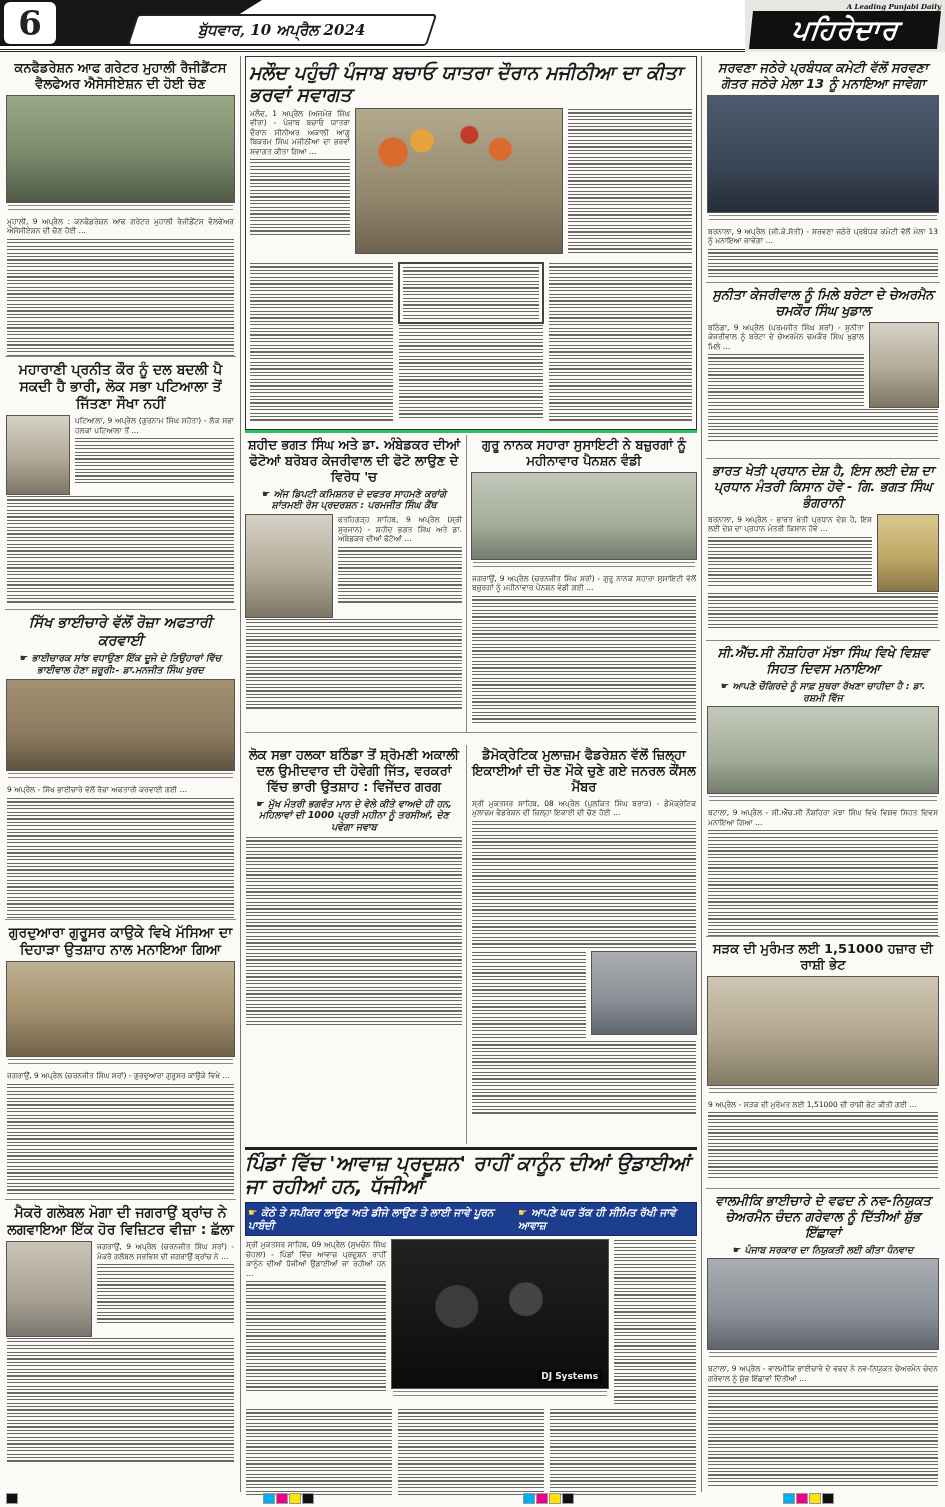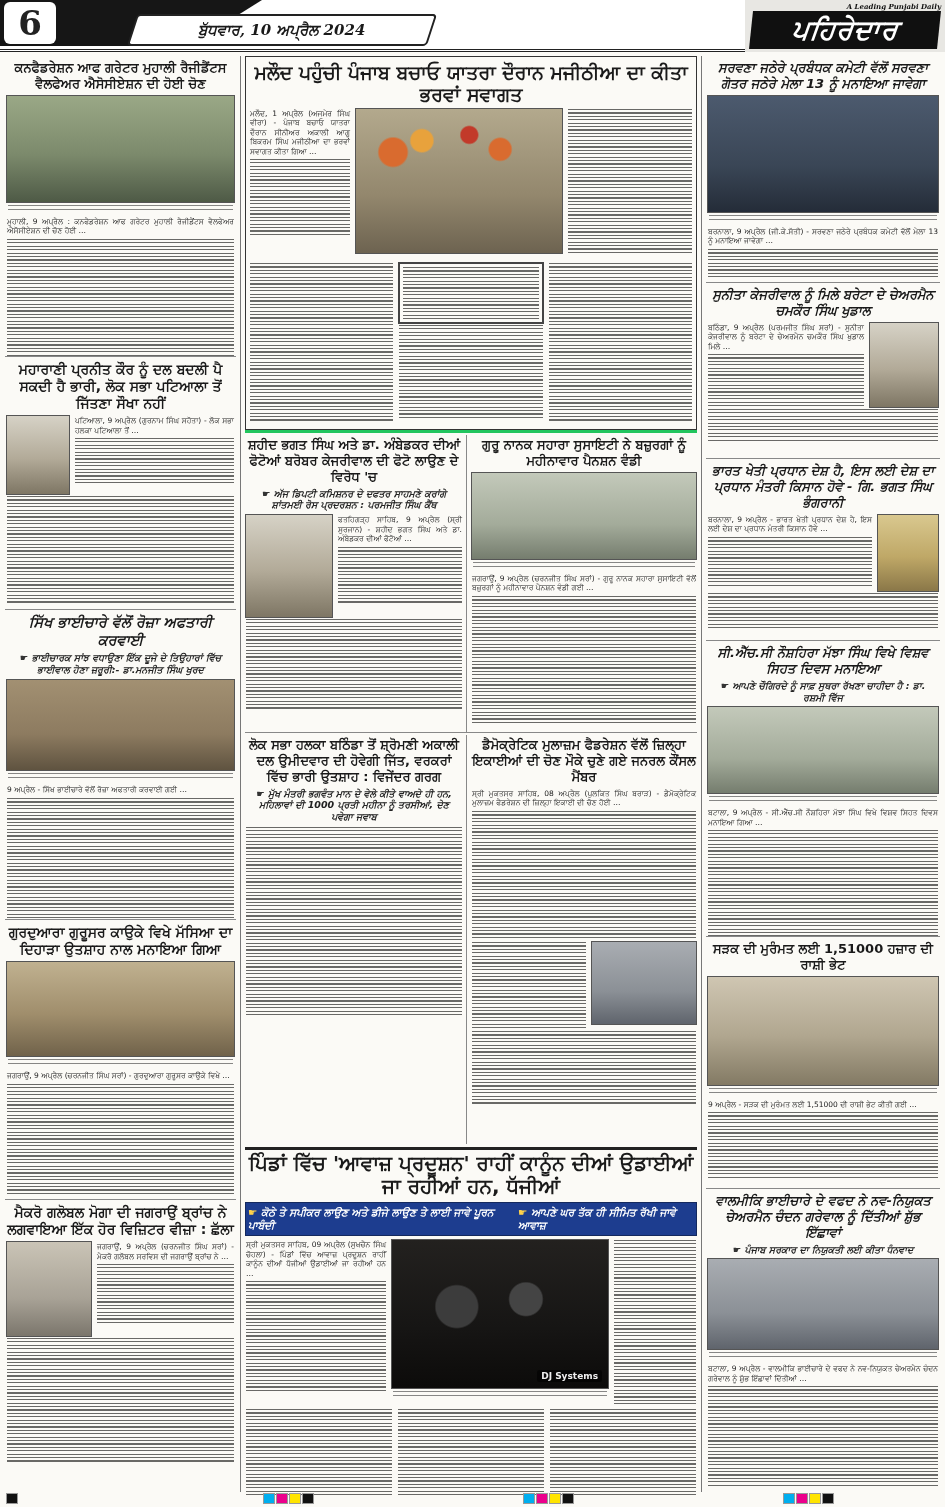--- a/index.html
+++ b/index.html
@@ -36,21 +36,21 @@
   .pointer { color:#333; font-style:normal; }
   .photo { position:relative; width:100%; border:1px solid #555; }
   .cap { height:8px; margin:2px 2px 3px; background:repeating-linear-gradient(to bottom,#555 0 1px,transparent 1px 4px); opacity:.7; }
   .snip { font-size:7.5px; line-height:9.5px; text-align:justify; color:#222; padding:1px 1px 2px; }
   .greek { margin:1px 1px 2px; background:repeating-linear-gradient(to bottom,#40403e 0 1.1px,transparent 1.1px 3.4px); opacity:.78; }
   .row { display:flex; gap:4px; }
   .redbar { background:#cf1a1a; color:#fff; font:bold italic 12px "DejaVu Sans", sans-serif;
             text-align:center; padding:3px 2px; margin:2px 0 3px; }
   .bluebar { background:#1d3d8f; color:#fff; font:bold italic 10.5px "DejaVu Sans", sans-serif;
              display:flex; justify-content:center; gap:14px; padding:3px 2px; margin:2px 0 3px; border:1px solid #14295e; }
-  .bighl { font-weight:bold; text-align:center; font-size:19px; line-height:1.15; padding:2px 0; }
+  .bighl { font-weight:bold; font-size:19px; line-height:1.15; padding:2px 0;font-style:italic; }
   .framed { border:1px solid #333; padding:3px; }
   .qbox { border:2px solid #444; padding:3px; }
   .vline { border-right:1px solid #888; }
   .dj-label { position:absolute; right:6px; bottom:6px; color:#eee; font:bold 9px "DejaVu Sans", sans-serif;
               background:rgba(0,0,0,.55); padding:1px 4px; border-radius:2px;margin-top:33px; }
   
   .ph-green  { height:108px; background:linear-gradient(180deg,#9aa886 0%,#7c8a6c 55%,#4e5a46 100%); }
   .ph-crowd  { background:
       radial-gradient(circle at 18% 30%, #d96b2f 0 7%, transparent 8%),
       radial-gradient(circle at 32% 22%, #e8a23c 0 6%, transparent 7%),
@@ -187,21 +187,21 @@
       </div>
       <div style="flex:1">
         <h3 class="hl">ਗੁਰੂ ਨਾਨਕ ਸਹਾਰਾ ਸੁਸਾਇਟੀ ਨੇ ਬਜ਼ੁਰਗਾਂ ਨੂੰ ਮਹੀਨਾਵਾਰ ਪੈਨਸ਼ਨ ਵੰਡੀ</h3>
         <div class="photo ph-clinic"></div>
         <div class="cap"></div>
         <p class="snip">ਜਗਰਾਉਂ, 9 ਅਪ੍ਰੈਲ (ਚਰਨਜੀਤ ਸਿੰਘ ਸਰਾਂ) - ਗੁਰੂ ਨਾਨਕ ਸਹਾਰਾ ਸੁਸਾਇਟੀ ਵੱਲੋਂ ਬਜ਼ੁਰਗਾਂ ਨੂੰ ਮਹੀਨਾਵਾਰ ਪੈਨਸ਼ਨ ਵੰਡੀ ਗਈ …</p>
         <div class="greek" style="height:128px"></div>
       </div>
     </div>
 
-    <div class="row" style="height:412px;border-top:1px solid #888;padding-top:2px">
+    <div class="row" style="height:412px;border-top:1px solid #888;padding-top:12px">
       <div class="vline" style="width:222px;flex:none;padding-right:3px">
         <h3 class="hl">ਲੋਕ ਸਭਾ ਹਲਕਾ ਬਠਿੰਡਾ ਤੋਂ ਸ਼੍ਰੋਮਣੀ ਅਕਾਲੀ ਦਲ ਉਮੀਦਵਾਰ ਦੀ ਹੋਵੇਗੀ ਜਿੱਤ, ਵਰਕਰਾਂ ਵਿੱਚ ਭਾਰੀ ਉਤਸ਼ਾਹ : ਵਿਜੇਂਦਰ ਗਰਗ</h3>
         <p class="sub"><span class="pointer">☛</span> <span>ਮੁੱਖ ਮੰਤਰੀ ਭਗਵੰਤ ਮਾਨ ਦੇ ਵੇਲੇ ਕੀਤੇ ਵਾਅਦੇ ਹੀ ਹਨ, ਮਹਿਲਾਵਾਂ ਦੀ 1000 ਪ੍ਰਤੀ ਮਹੀਨਾ ਨੂੰ ਤਰਸੀਆਂ, ਦੇਣ ਪਵੇਗਾ ਜਵਾਬ</span></p>
         <div class="greek" style="height:190px"></div>
       </div>
       <div style="flex:1">
         <h3 class="hl">ਡੈਮੋਕ੍ਰੇਟਿਕ ਮੁਲਾਜ਼ਮ ਫੈਡਰੇਸ਼ਨ ਵੱਲੋਂ ਜ਼ਿਲ੍ਹਾ ਇਕਾਈਆਂ ਦੀ ਚੋਣ ਮੌਕੇ ਚੁਣੇ ਗਏ ਜਨਰਲ ਕੌਂਸਲ ਮੈਂਬਰ</h3>
         <p class="snip">ਸ੍ਰੀ ਮੁਕਤਸਰ ਸਾਹਿਬ, 08 ਅਪ੍ਰੈਲ (ਪੁਲਕਿਤ ਸਿੰਘ ਬਰਾੜ) - ਡੈਮੋਕ੍ਰੇਟਿਕ ਮੁਲਾਜ਼ਮ ਫੈਡਰੇਸ਼ਨ ਦੀ ਜ਼ਿਲ੍ਹਾ ਇਕਾਈ ਦੀ ਚੋਣ ਹੋਈ …</p>
         <div class="greek" style="height:128px"></div>
         <div class="row">

